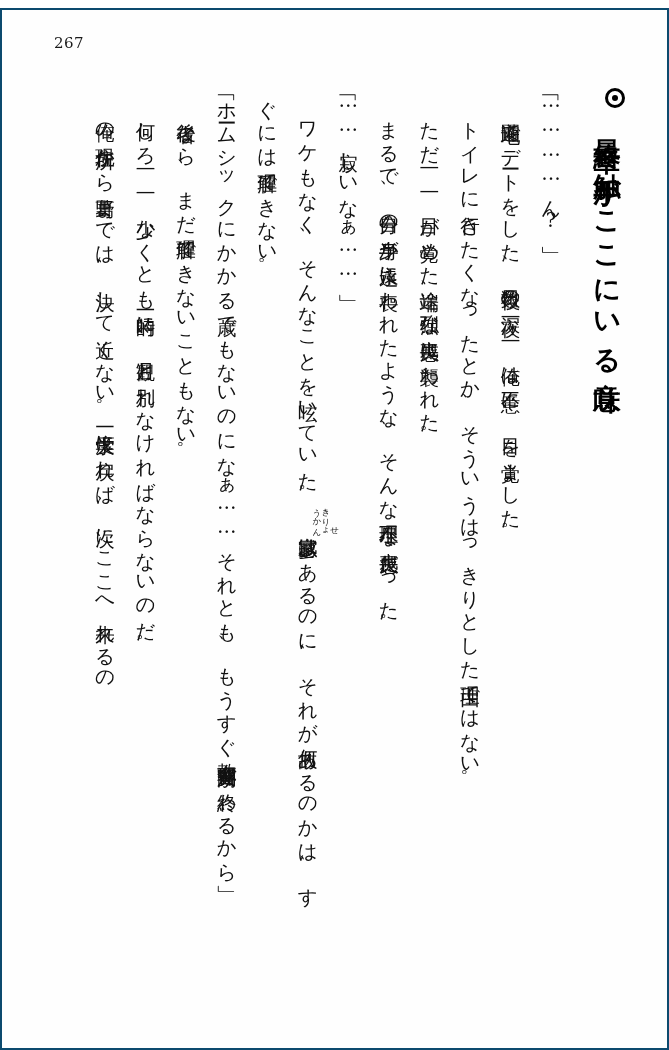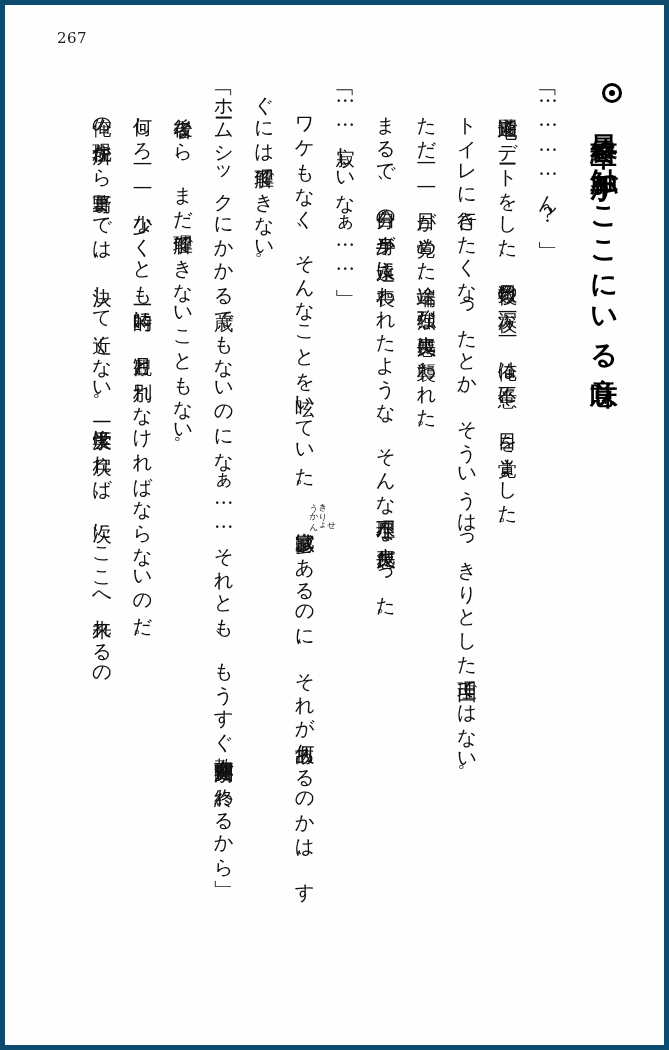--- a/index.html
+++ b/index.html
@@ -13,22 +13,23 @@
     position: relative;
     font-family: "DejaVu Serif", "Liberation Serif", serif;
     color: #000000;
     overflow: hidden;
   }
 
   .page {
     position: absolute;
     inset: 0;
     background: #fefefe;
-    border: 5px solid #0c4a6e;
+    border: 2px solid #0c4a6e;
     box-sizing: border-box;
+    margin-top: 8px;
   }
 
   .page-number {
     position: absolute;
     top: 24px;
     left: 52px;
     font-size: 15px;
     letter-spacing: 0.5px;
     color: #1a1a1a;
     font-family: "DejaVu Serif", "Liberation Serif", serif;

